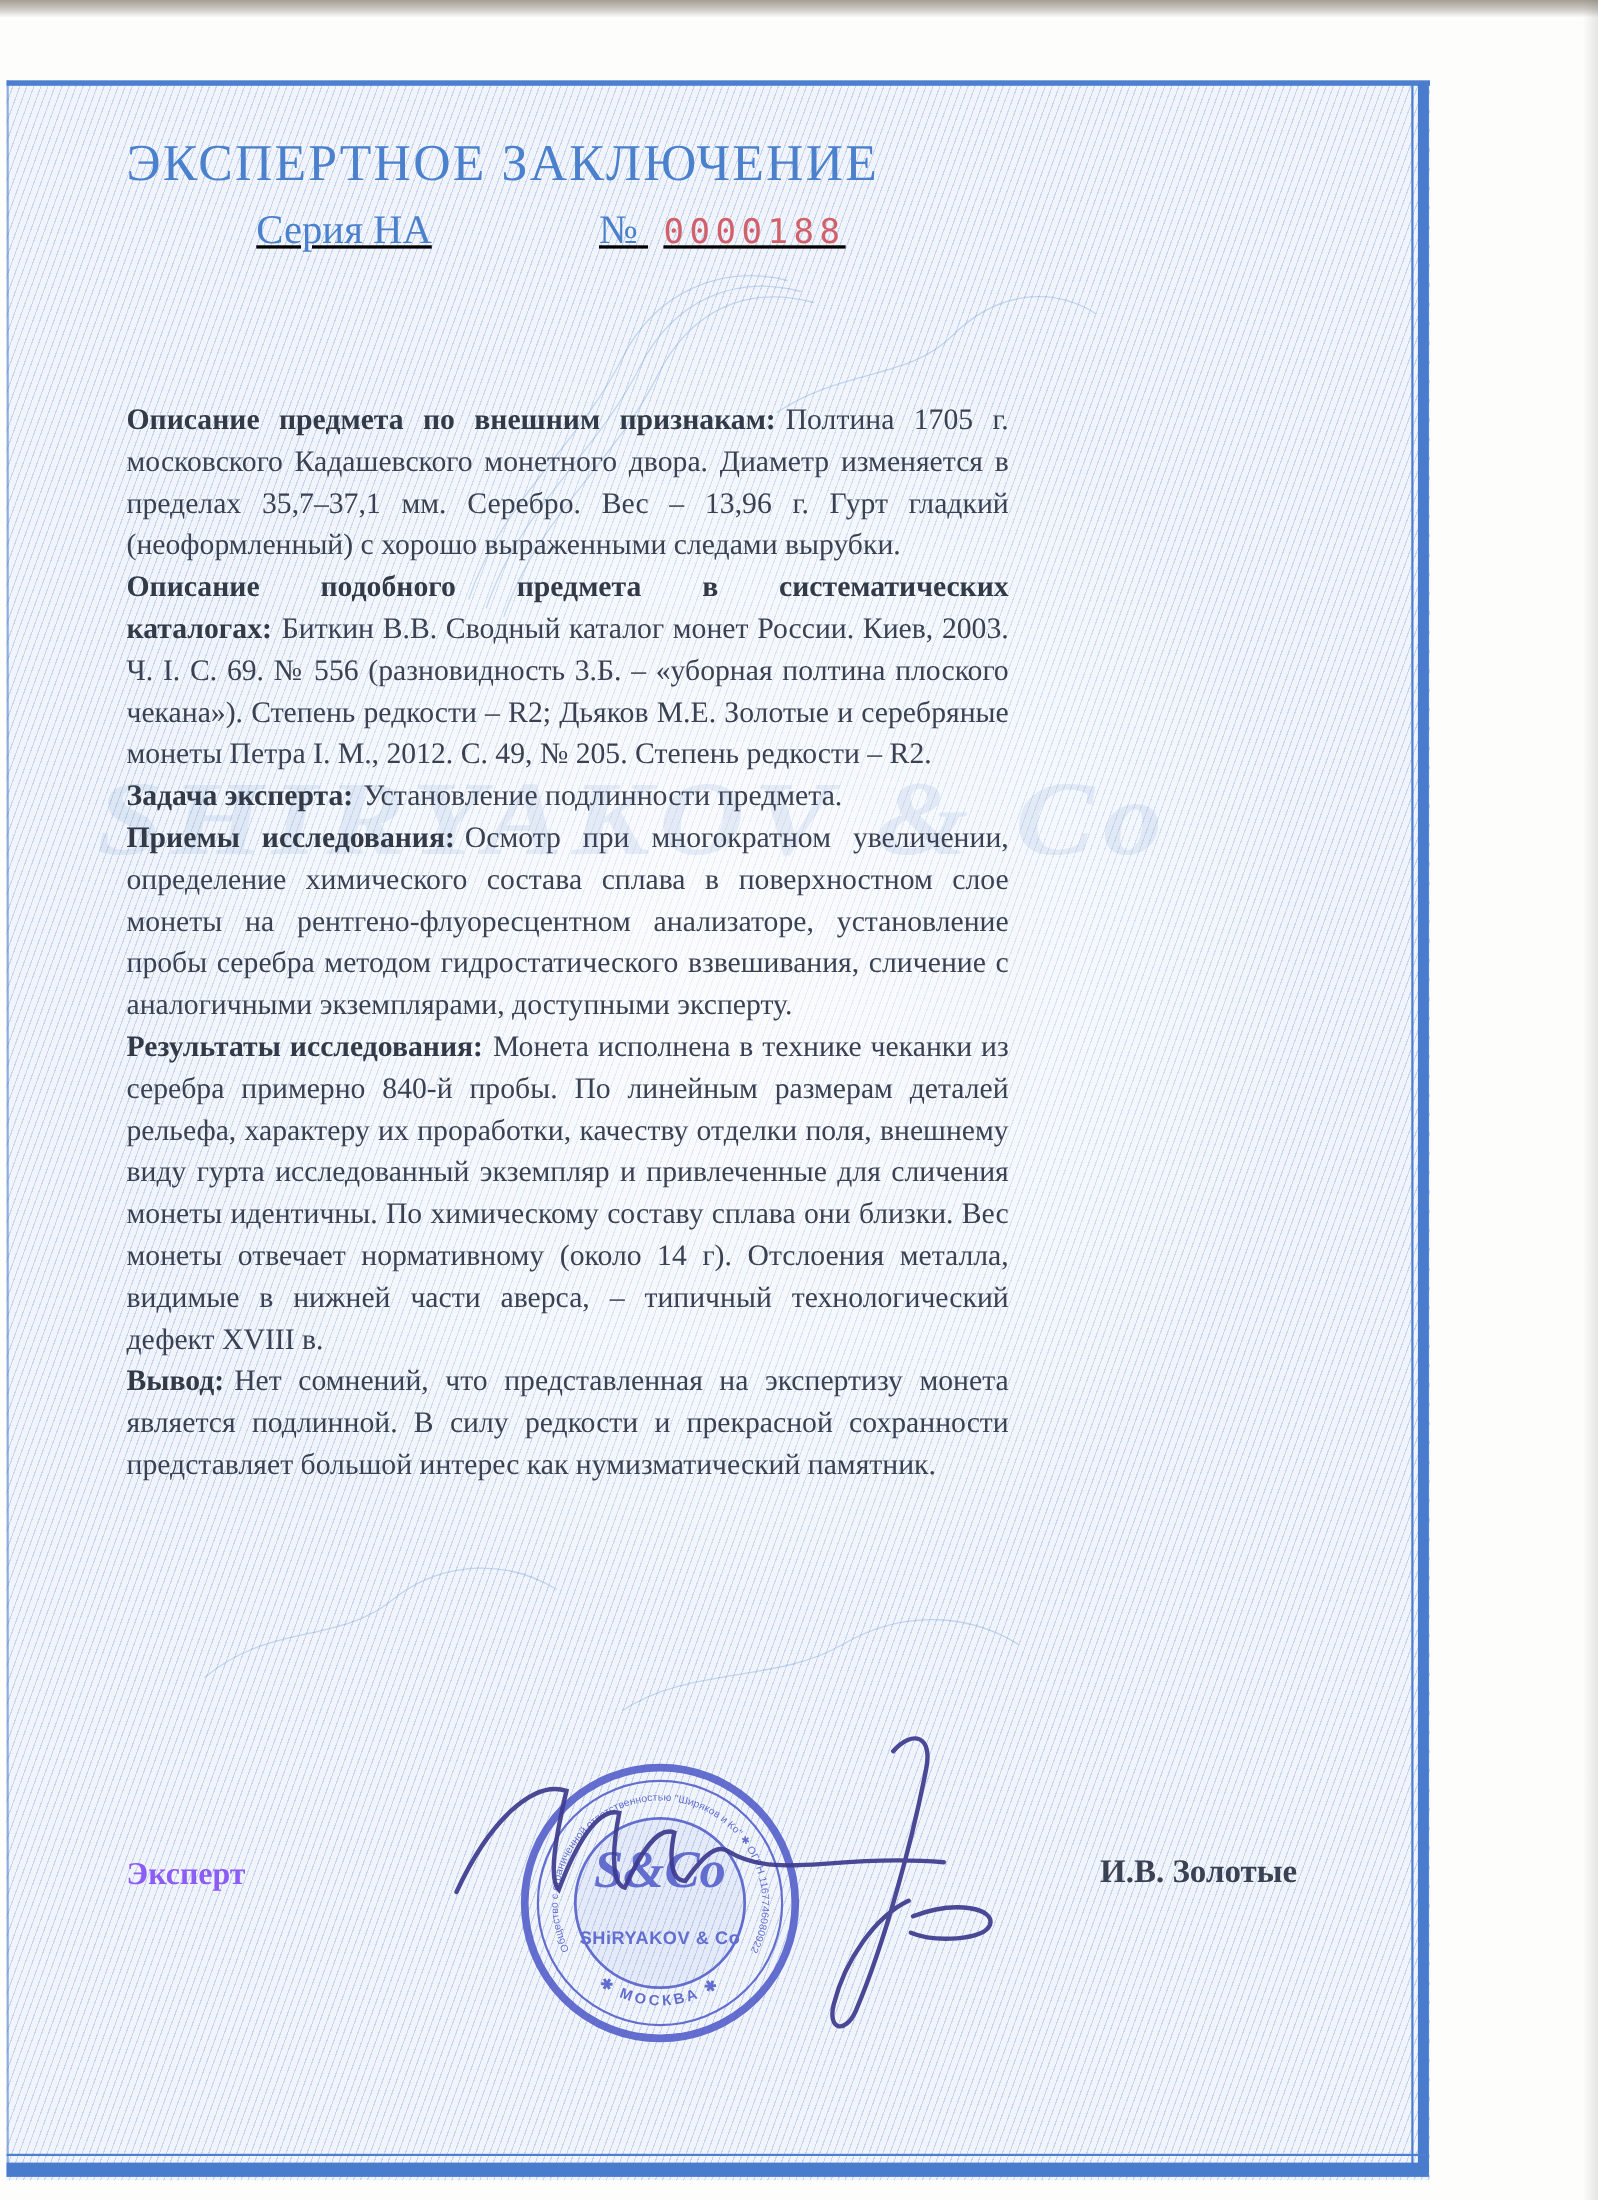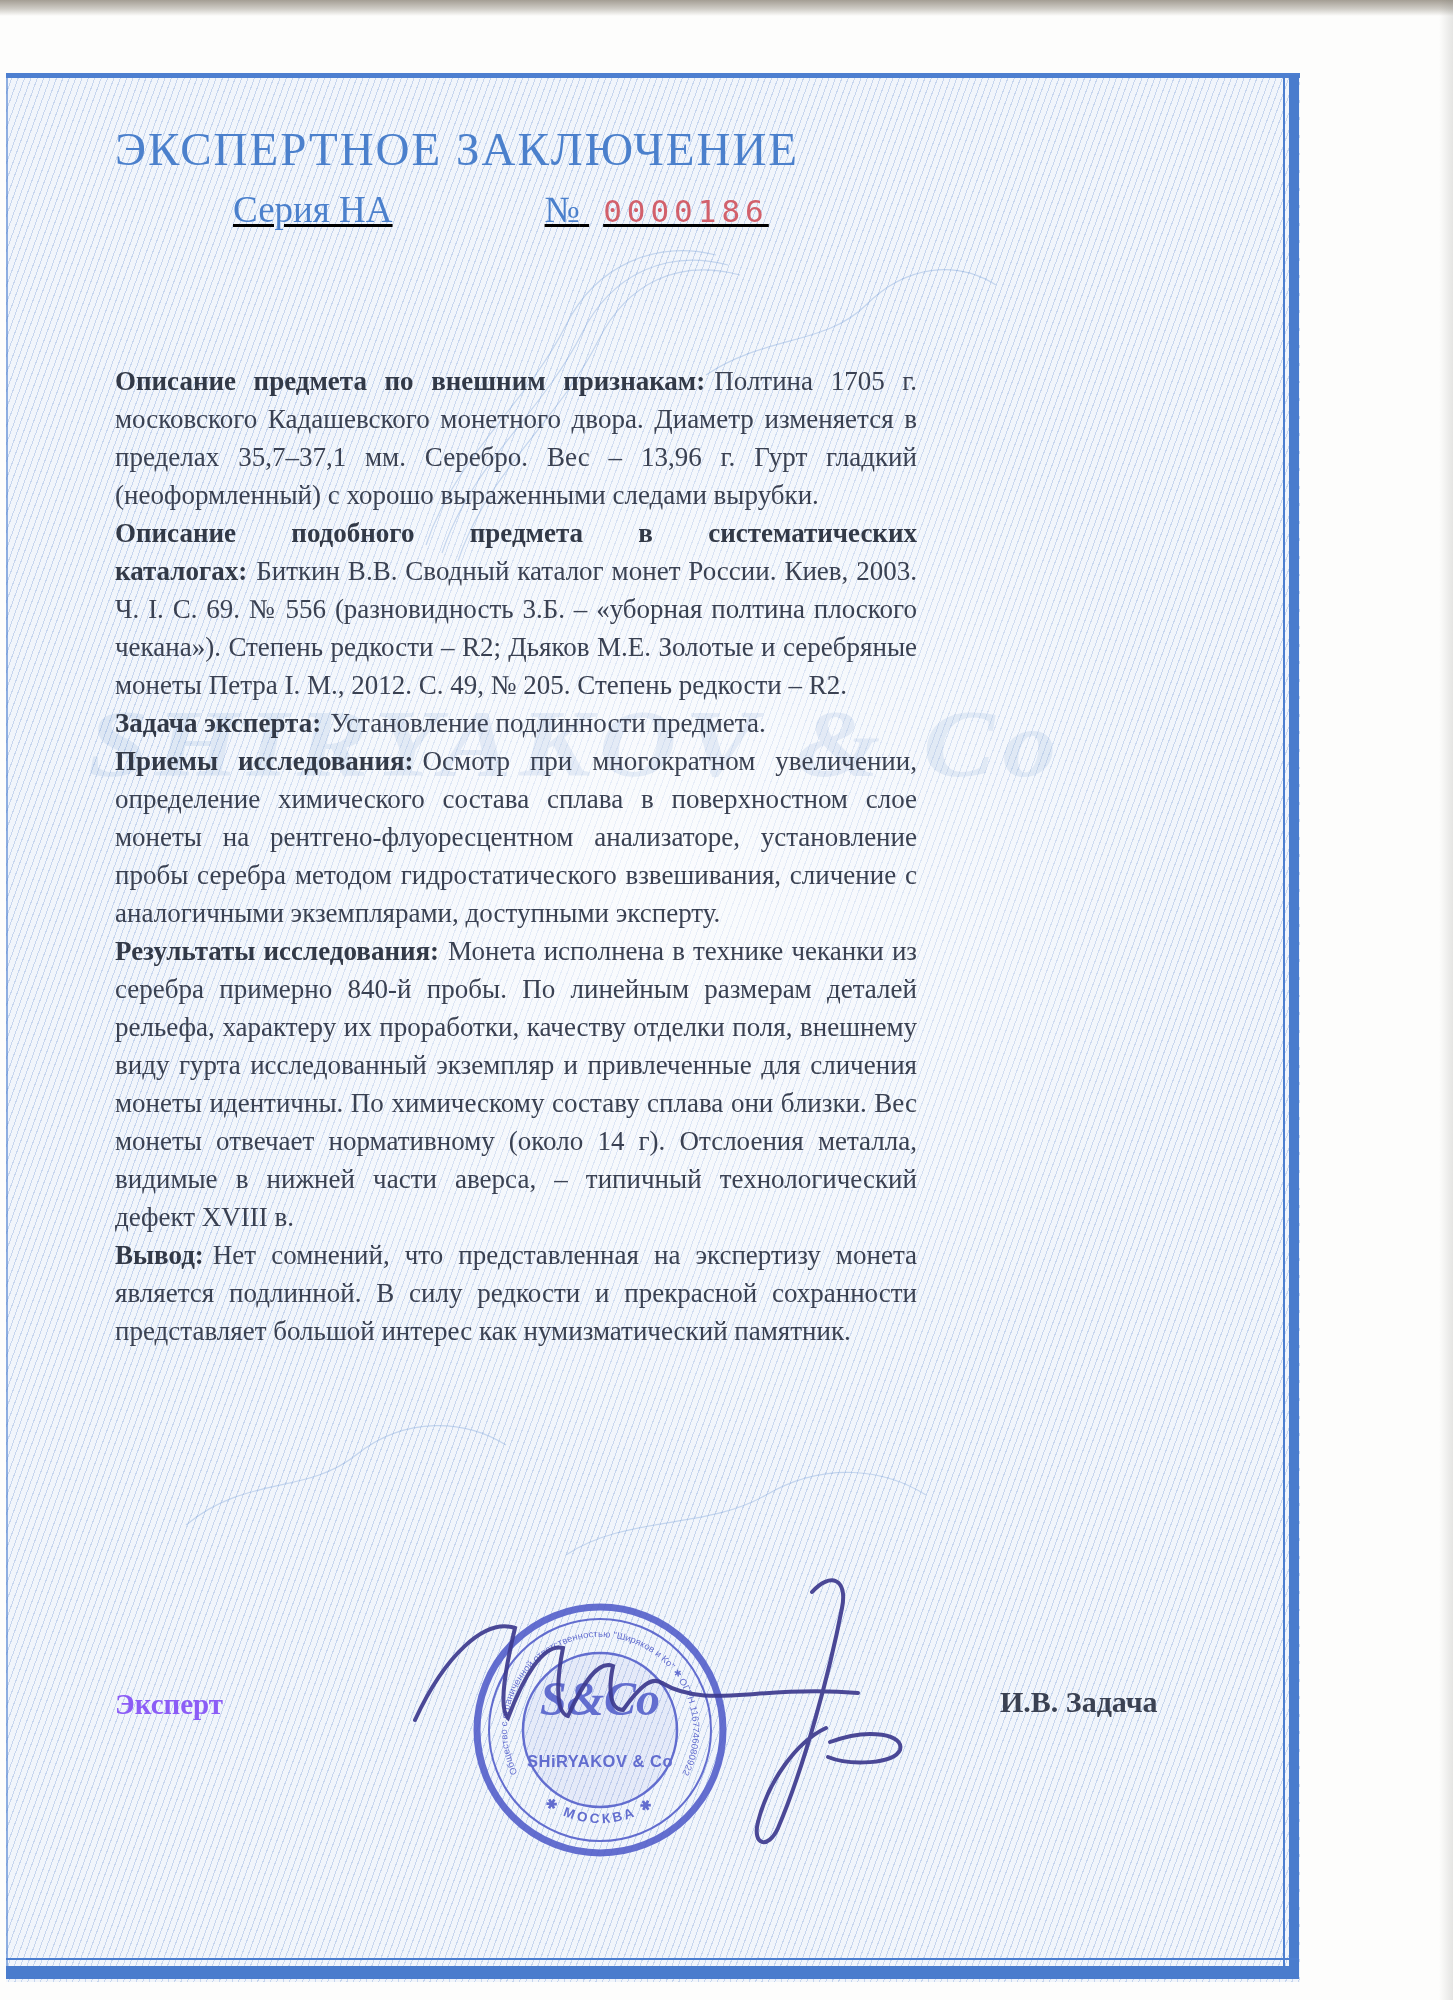--- a/index.html
+++ b/index.html
@@ -111,21 +111,21 @@
   <div class="frame frame-bottom-thick"></div>
 
   <div class="watermark">SHIRYAKOV &amp; Co</div>
 
   <h1 class="title">ЭКСПЕРТНОЕ ЗАКЛЮЧЕНИЕ</h1>
 
   <div class="series-row">
     <span class="series-label">Серия НА</span>
     <span class="number-group">
       <span class="number-sign">№</span>
-      <span class="number-value">0000186</span>
+      <span class="number-value">0000188</span>
     </span>
   </div>
 
   <div class="body-text">
     <p>
       <span class="p-label">Описание предмета по внешним признакам:</span><span>Полтина 1705 г. московского Кадашевского монетного двора. Диаметр изменяется в пределах 35,7–37,1 мм. Серебро. Вес – 13,96 г. Гурт гладкий (неоформленный) с хорошо выраженными следами вырубки.</span>
     </p>
     <p>
       <span class="p-label">Описание подобного предмета в систематических каталогах:</span><span>Биткин В.В. Сводный каталог монет России. Киев, 2003. Ч. I. С. 69. № 556 (разновидность 3.Б. – «уборная полтина плоского чекана»). Степень редкости – R2; Дьяков М.Е. Золотые и серебряные монеты Петра I. М., 2012. С. 49, № 205. Степень редкости – R2.</span>
     </p>
@@ -137,21 +137,21 @@
     </p>
     <p>
       <span class="p-label">Результаты исследования:</span><span>Монета исполнена в технике чеканки из серебра примерно 840-й пробы. По линейным размерам деталей рельефа, характеру их проработки, качеству отделки поля, внешнему виду гурта исследованный экземпляр и привлеченные для сличения монеты идентичны. По химическому составу сплава они близки. Вес монеты отвечает нормативному (около 14 г). Отслоения металла, видимые в нижней части аверса, – типичный технологический дефект XVIII в.</span>
     </p>
     <p>
       <span class="p-label">Вывод:</span><span>Нет сомнений, что представленная на экспертизу монета является подлинной. В силу редкости и прекрасной сохранности представляет большой интерес как нумизматический памятник.</span>
     </p>
   </div>
 
   <div class="expert-label">Эксперт</div>
-  <div class="expert-name">И.В. Задача</div>
+  <div class="expert-name">И.В. Золотые</div>
 
   <div class="stamp-wrap">
     <svg width="270" height="270" viewBox="0 0 270 270">
       <g fill="none" stroke="#4b57c8">
         <circle cx="135" cy="135" r="123" stroke-width="7"></circle>
         <circle cx="135" cy="135" r="111" stroke-width="2"></circle>
         <circle cx="135" cy="135" r="77" stroke-width="2.5" fill="rgba(86,104,210,0.09)"></circle>
       </g>
       <defs>
         <path id="arcTop" d="M 54.5 181.5 A 93 93 0 1 1 215.5 181.5"></path>

